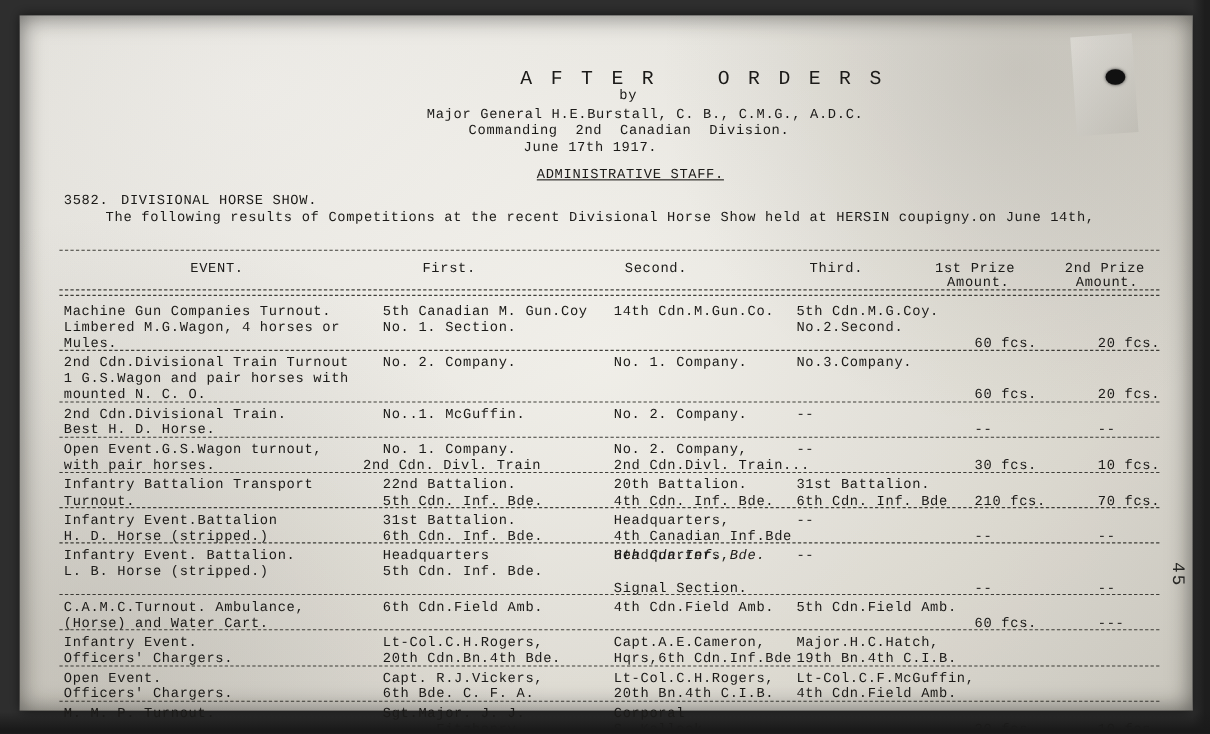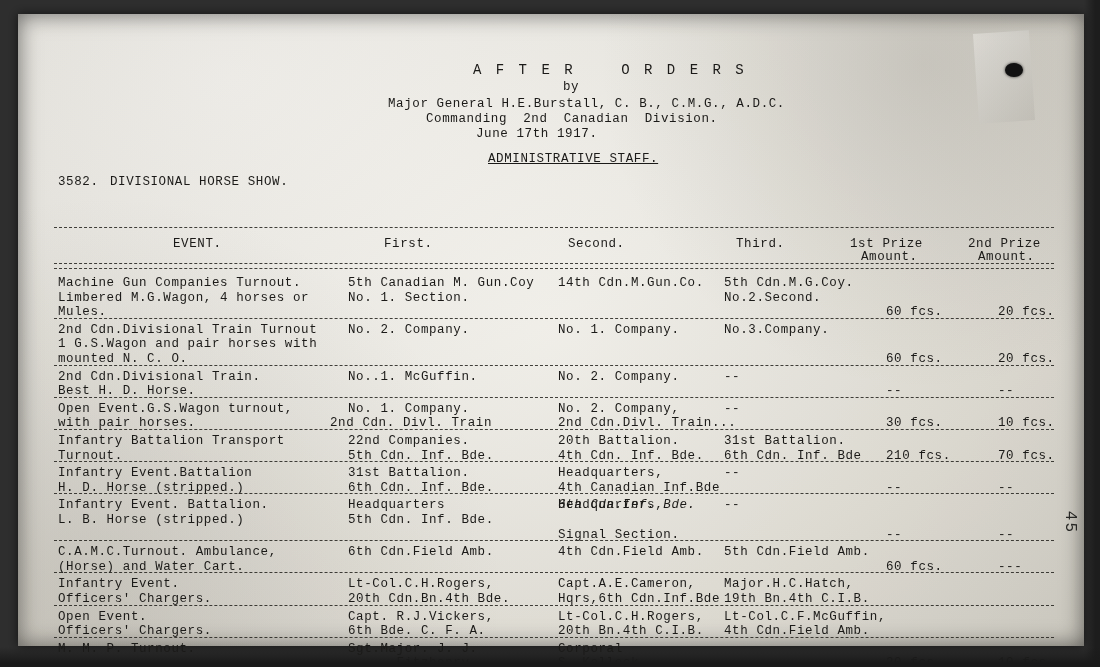--- a/index.html
+++ b/index.html
@@ -111,30 +111,31 @@
 </style>
 </head>
 <body>
 
 <div class="page">
   <div class="sheet">
     <div class="crease"></div>
 
     <div class="typed">
 
-      <div class="t sp3" style="left:455px; top:48px; font-size:14px;">A F T E R    O R D E R S</div>
+      <div class="t sp3" style="left:455px; top:48px; font-size:18px;">A F T E R    O R D E R S</div>
       <div class="t" style="left:545px; top:66px;">by</div>
       <div class="t" style="left:370px; top:83px;">Major General H.E.Burstall, C. B., C.M.G., A.D.C.</div>
       <div class="t" style="left:408px; top:98px;">Commanding  2nd  Canadian  Division.</div>
       <div class="t" style="left:458px; top:113px;">June 17th 1917.</div>
 
       <div class="t u" style="left:470px; top:138px;">ADMINISTRATIVE STAFF.</div>
 
       <div class="t" style="left:40px; top:161px;">3582.</div>
       <div class="t" style="left:92px; top:161px;">DIVISIONAL HORSE SHOW.</div>
+      <div class="t" style="left:78px; top:177px;">The following results of Competitions at the recent Divisional Horse Show held at HERSIN coupigny.on June 14th,</div>
 
       <div class="rule" style="left:36px; top:213px; width:1000px;"></div>
       <div class="rule" style="left:36px; top:249px; width:1000px;"></div>
 
       <div class="t hdr" style="left:155px; top:223px;text-align:right;">EVENT.</div>
       <div class="t hdr" style="left:366px; top:223px;">First.</div>
       <div class="t hdr" style="left:550px; top:223px;">Second.</div>
       <div class="t hdr" style="left:718px; top:223px;">Third.</div>
       <div class="t hdr" style="left:832px; top:223px;">1st Prize</div>
       <div class="t hdr" style="left:843px; top:236px;">Amount.</div>
@@ -177,21 +178,21 @@
           <div class="t" style="left: 330px; top: 387.8px;">No. 1. Company.</div>
           <div class="t" style="left: 312px; top: 402.4px;">2nd Cdn. Divl. Train</div>
           <div class="t" style="left: 540px; top: 387.8px;">No. 2. Company,</div>
           <div class="t" style="left: 540px; top: 402.4px;">2nd Cdn.Divl. Train...</div>
           <div class="t" style="left: 706px; top: 387.8px;">--</div>
           <div class="t" style="left: 868px; top: 402.4px;">30 fcs.</div>
           <div class="t" style="left: 980px; top: 402.4px;">10 fcs.</div>
           <div class="rule" style="left: 36px; width: 1000px; top: 415px;"></div>
           <div class="t" style="left: 40px; top: 420px;">Infantry Battalion Transport</div>
           <div class="t" style="left: 40px; top: 434.6px;">Turnout.</div>
-          <div class="t" style="left: 330px; top: 420px;">22nd Companies.</div>
+          <div class="t" style="left: 330px; top: 420px;">22nd Battalion.</div>
           <div class="t" style="left: 330px; top: 434.6px;">5th Cdn. Inf. Bde.</div>
           <div class="t" style="left: 540px; top: 420px;">20th Battalion.</div>
           <div class="t" style="left: 540px; top: 434.6px;">4th Cdn. Inf. Bde.</div>
           <div class="t" style="left: 706px; top: 420px;">31st Battalion.</div>
           <div class="t" style="left: 706px; top: 434.6px;">6th Cdn. Inf. Bde</div>
           <div class="t" style="left: 868px; top: 434.6px; text-align: right;">210 fcs.</div>
           <div class="t" style="left: 980px; top: 434.6px;">70 fcs.</div>
           <div class="rule" style="left: 36px; width: 1000px; top: 447.2px;"></div>
           <div class="t" style="left: 40px; top: 452.2px;">Infantry Event.Battalion</div>
           <div class="t" style="left: 40px; top: 466.8px;">H. D. Horse (stripped.)</div>

